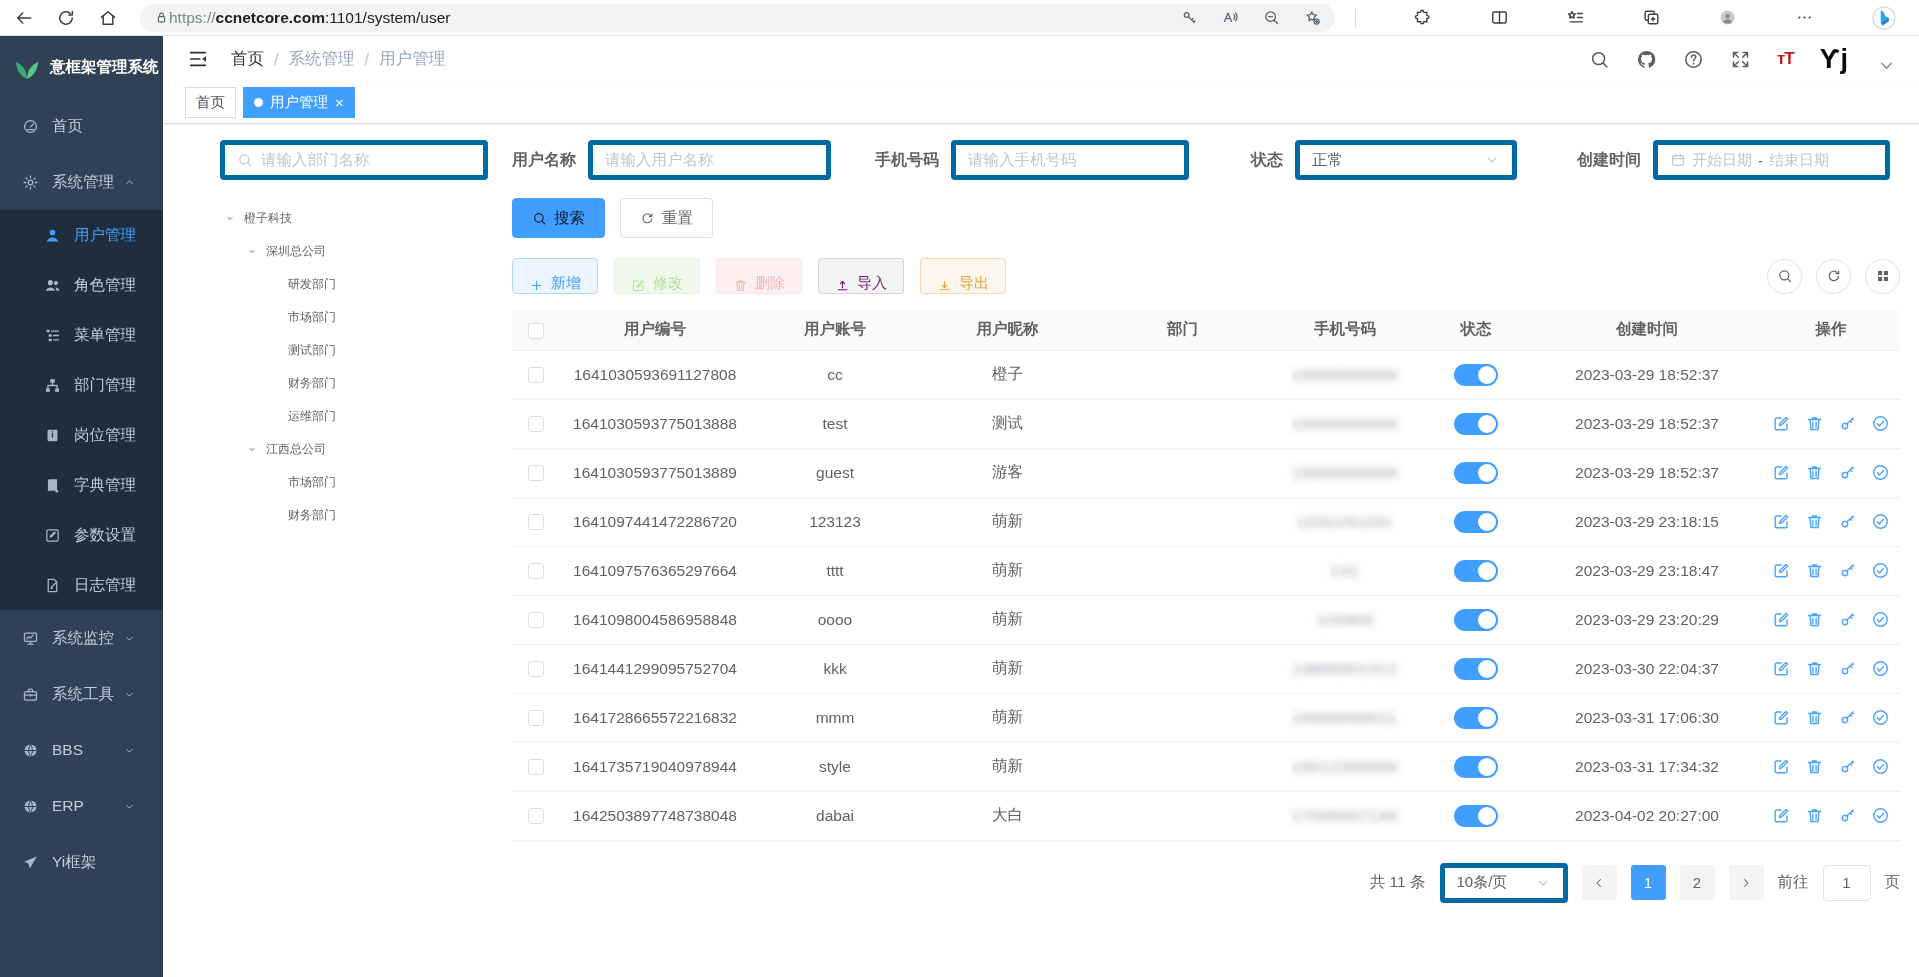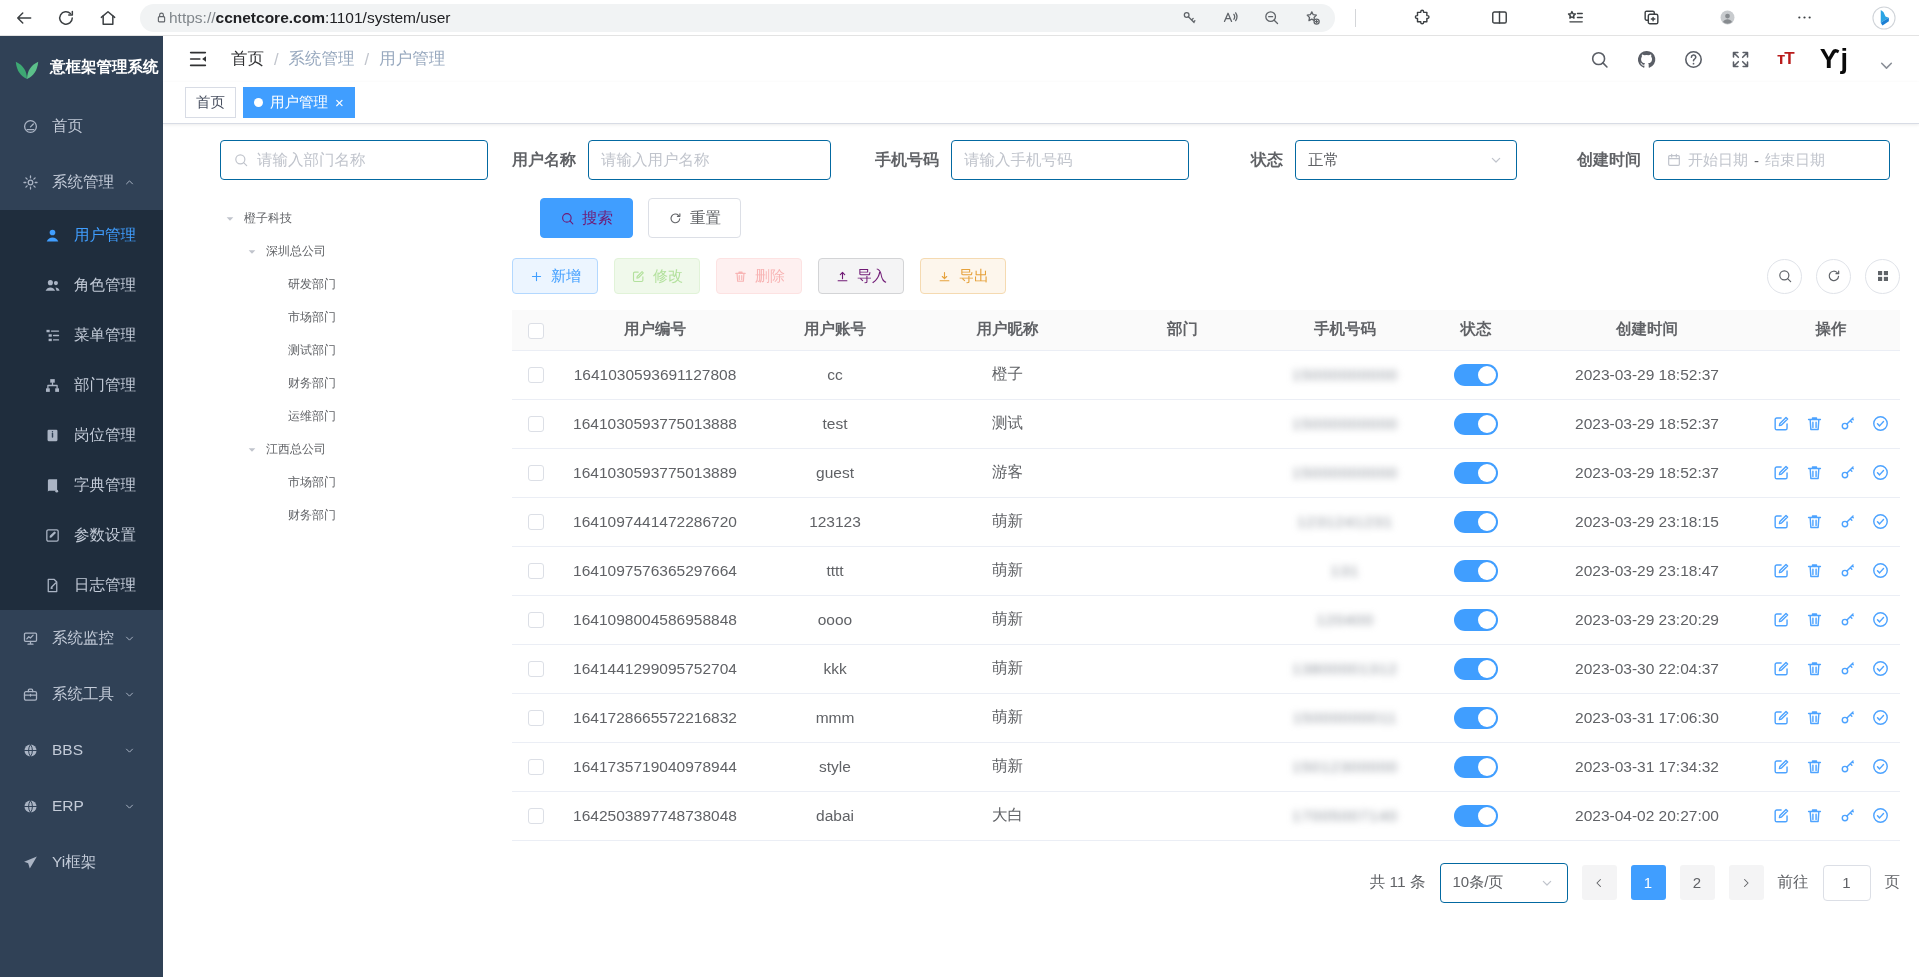--- a/index.html
+++ b/index.html
@@ -50,21 +50,21 @@
   
   .tabbar { height:42px; background:#fff; border-bottom:1px solid #d8dce5; box-shadow:0 1px 3px rgba(0,0,0,.08); display:flex; align-items:center; gap:7px; padding:0 22px; position:relative; z-index:2; }
   .tag { height:31px; padding:0 10px; border:1px solid #d8dce5; background:#fff; color:#495060; font-size:14.5px; display:flex; align-items:center; gap:7px; cursor:pointer; }
   .tag.active { background:#409eff; border-color:#409eff; color:#fff; }
   .tag-dot { width:9px; height:9px; border-radius:50%; background:#fff; }
   .tag-close { font-size:15px; line-height:1; }
 
   
   .content { flex:1; background:#fff; padding:16px 19px 0 57px; display:flex; overflow:hidden; }
   .left-col { width:268px; margin-right:24px; flex-shrink:0; }
-  .fake-input { height:40px; border:1px solid #0369a1; border-radius:4px; background:#fff; display:flex; align-items:center; padding:0 12px; gap:8px; }
+  .fake-input { height:40px; border:5px solid #0369a1; border-radius:4px; background:#fff; display:flex; align-items:center; padding:0 12px; gap:8px; }
   .fake-input .ic { width:16px; height:16px; color:#c0c4cc; flex-shrink:0; }
   .fake-input input { border:none; outline:none; flex:1; font-size:15.5px; color:#606266; min-width:0; background:transparent; font-family:inherit; }
   .fake-input input::placeholder { color:#c0c4cc; }
   .tree { margin-top:22px; font-size:12px; color:#606266; }
   .tnode { height:33px; display:flex; align-items:center; cursor:pointer; }
   .tnode .caret { width:16px; height:16px; color:#c0c4cc; margin-right:6px; flex-shrink:0; }
   .tnode.l0 { padding-left:2px; } .tnode.l1 { padding-left:24px; } .tnode.l2 { padding-left:68px; }
 
   .right-col { flex:1; min-width:0; display:flex; flex-direction:column; }
   .filter-row { display:flex; align-items:center; margin-bottom:18px; }
@@ -73,23 +73,23 @@
   .f-phone { width:238px; margin-right:62px; }
   .f-status { width:222px; margin-right:60px; justify-content:space-between; cursor:pointer; }
   .f-status .val { font-size:15.5px; color:#606266; }
   .f-date { width:237px; gap:6px; }
   .ph { color:#c0c4cc; font-size:15px; white-space:nowrap; }
   .chev { width:15px; height:15px; color:#c0c4cc; }
 
   .btnrow { display:flex; gap:15px; margin-bottom:20px; }
   .btn { height:40px; border-radius:4px; border:1px solid #dcdfe6; background:#fff; display:flex; align-items:center; gap:7px; padding:0 19px; font-size:15.5px; color:#606266; cursor:pointer; font-family:inherit; }
   .btn .ic { width:15px; height:15px; }
-  .btn-primary { background:#409eff; border-color:#409eff; color:#701a75;margin-left:28px; }
+  .btn-primary { background:#409eff; border-color:#409eff; color:#0f172a; }
   .toolbar { display:flex; gap:16px; margin-bottom:16px; align-items:center; }
-  .btn-sm { height:36px; padding:0 16px; font-size:15px; }
+  .btn-sm { height:36px; padding:0 16px; font-size:15px;align-items:flex-end; }
   .btn-add { background:#ecf5ff; border-color:#b3d8ff; color:#409eff; }
   .btn-edit { background:#f0f9eb; border-color:#e1f3d8; color:#b3e19d; }
   .btn-del { background:#fef0f0; border-color:#fde2e2; color:#f8b4b4; }
   .btn-imp { background:#f4f4f5; border-color:#d3d4d6; color:#701a75; }
   .btn-exp { background:#fdf6ec; border-color:#f5dab1; color:#e6a23c; }
   .tool-right { margin-left:auto; display:flex; gap:14px; }
   .circ { width:35px; height:35px; border-radius:50%; border:1px solid #e0e3e9; background:#fff; display:flex; align-items:center; justify-content:center; cursor:pointer; color:#5f6368; }
   .circ .ic { width:16px; height:16px; }
 
   

